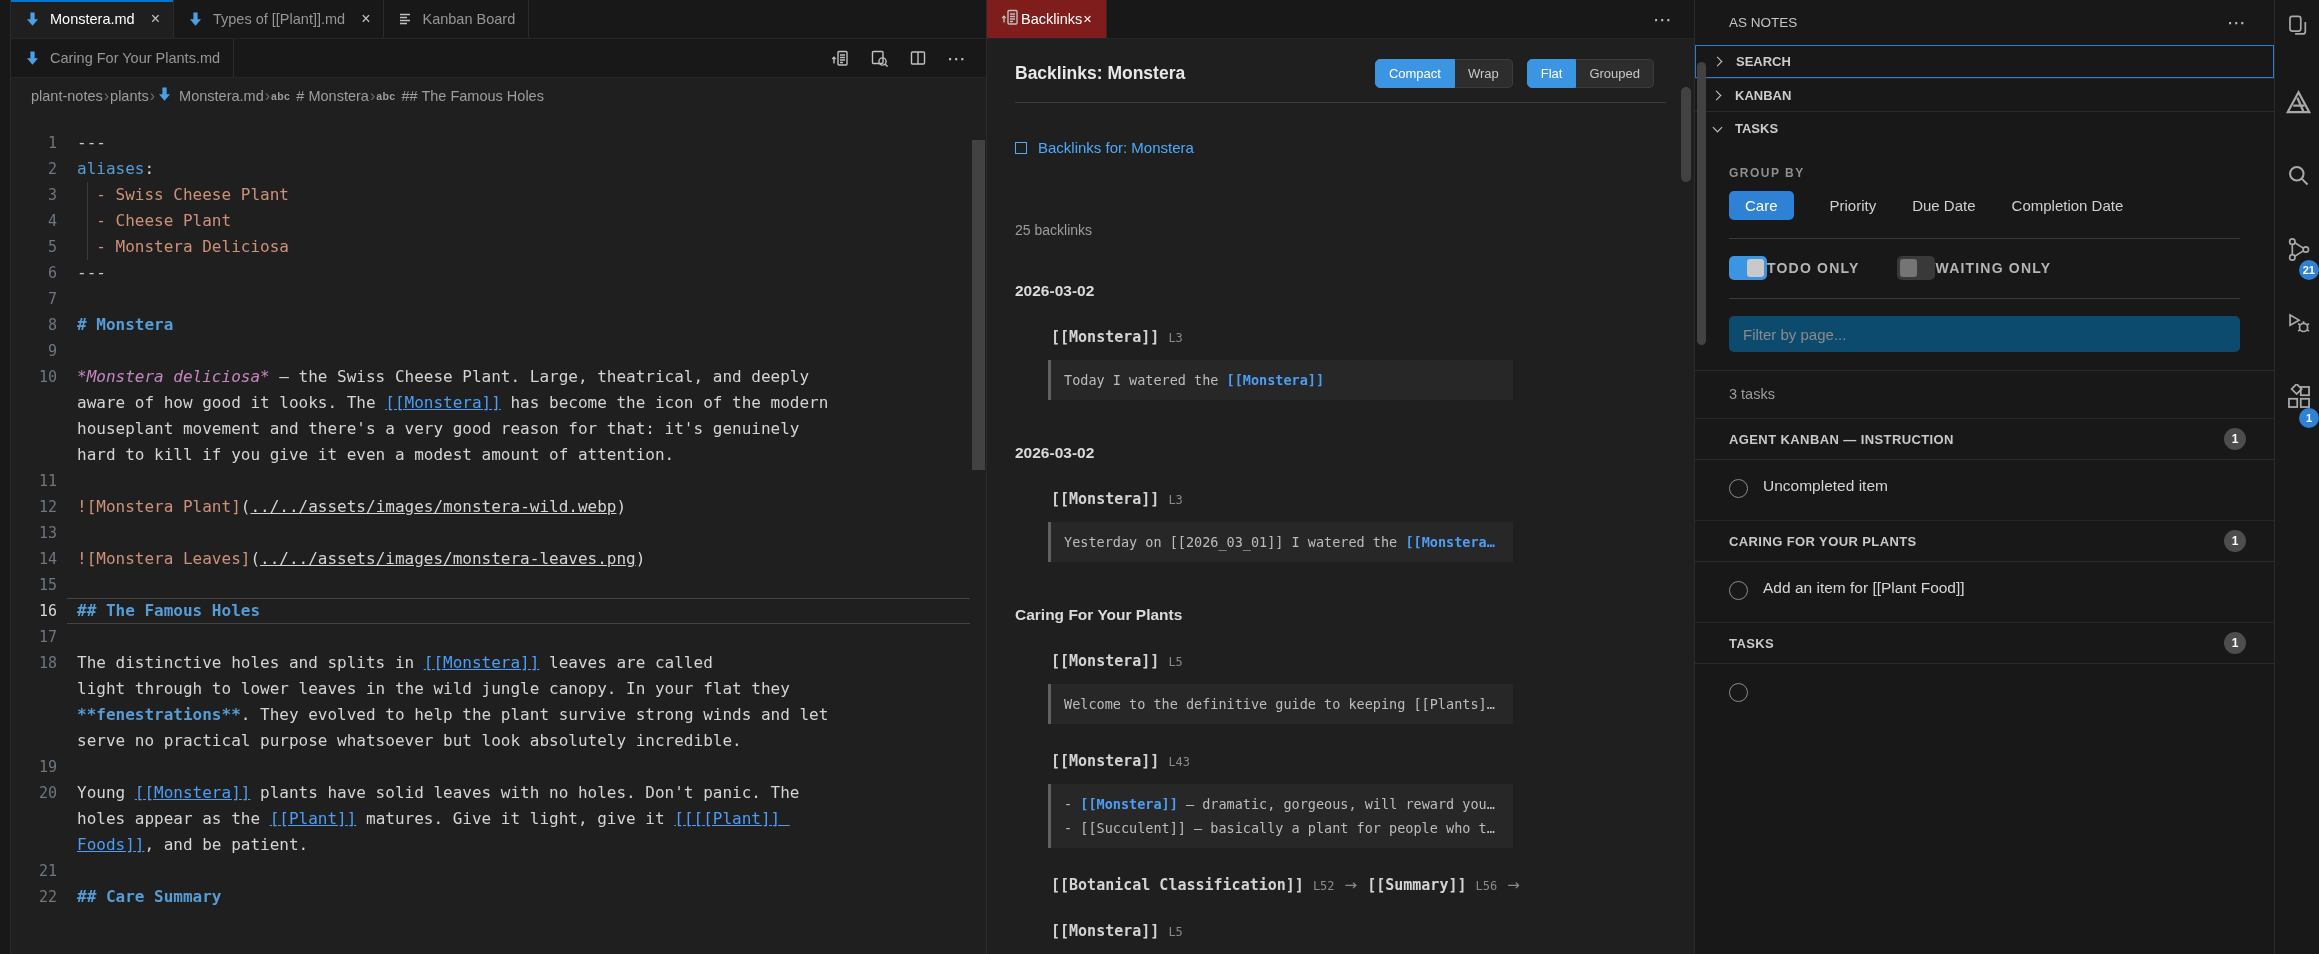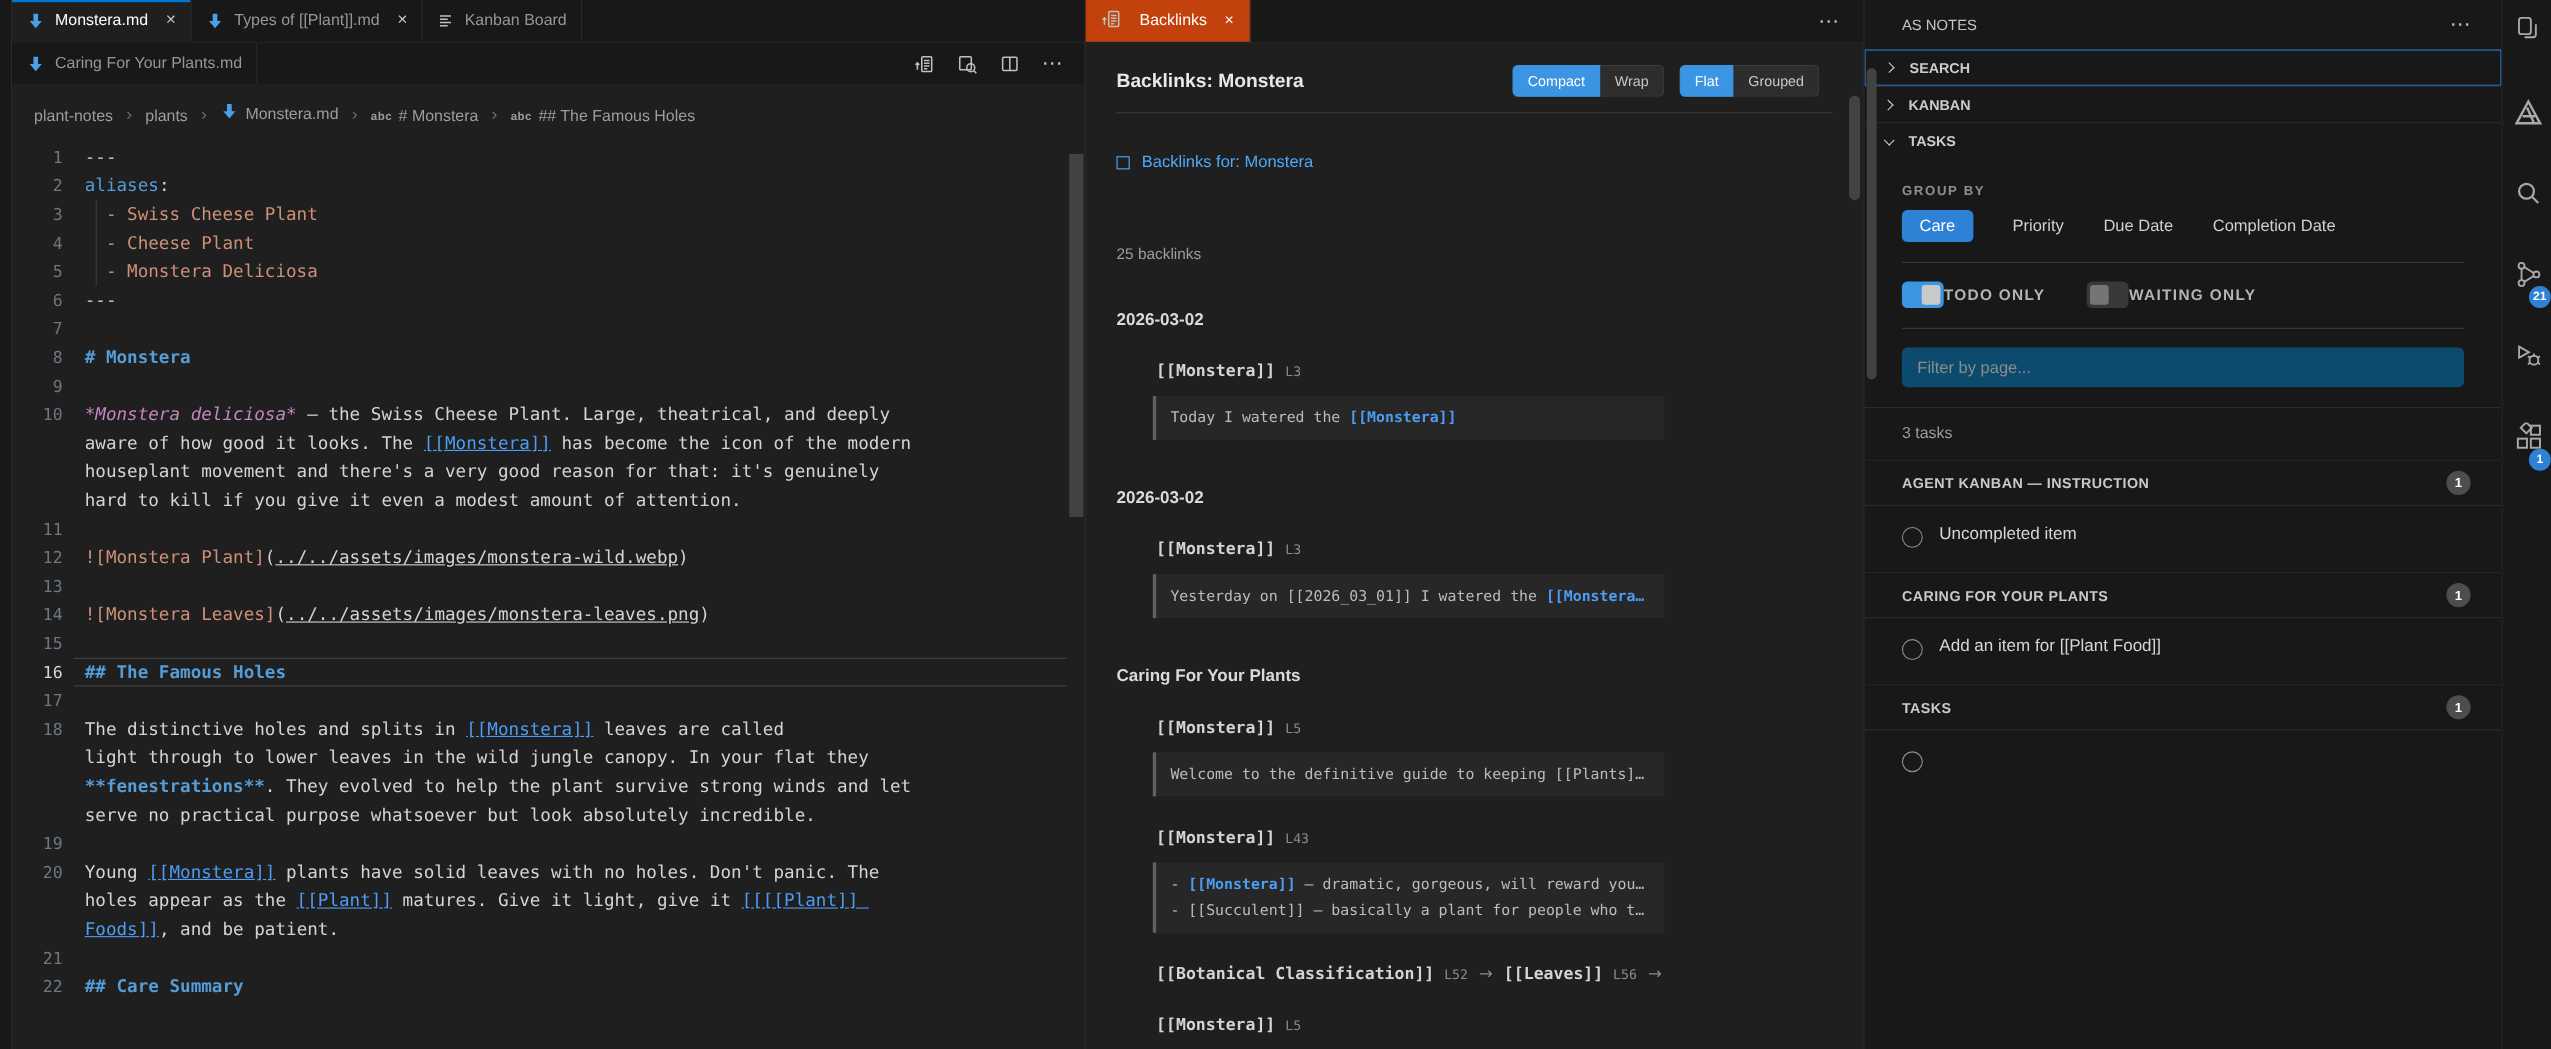--- a/index.html
+++ b/index.html
@@ -10,21 +10,21 @@
   
   .editor-group{width:975px;flex:none;background:#1f1f1f;display:flex;flex-direction:column;position:relative;}
   .tabrow{height:38px;background:#181818;display:flex;align-items:stretch;border-bottom:1px solid #252525;flex:none;}
   .tab{display:flex;align-items:center;gap:9px;padding:0 13px;border-right:1px solid #2b2b2b;font-size:14.5px;color:#969696;position:relative;cursor:pointer;white-space:nowrap;}
   .tab.active{background:#1f1f1f;color:#ffffff;}
   .tab.active::before{content:"";position:absolute;top:0;left:0;right:0;height:2px;background:var(--tab_accent,#0078d4);}
   .tab .close{margin-left:7px;font-size:16px;color:#c5c5c5;}
   .tab .ticon{display:flex;align-items:center;}
   .editor-actions{margin-left:auto;display:flex;align-items:center;gap:20px;padding-right:20px;color:#c5c5c5;}
   .editor-actions .aicon{display:flex;align-items:center;font-size:19px;cursor:pointer;}
-  .breadcrumb{height:36px;display:flex;align-items:flex-end;padding-left:20px;font-size:14.5px;color:#9d9d9d;gap:12px;flex:none;white-space:nowrap;}
+  .breadcrumb{height:36px;display:flex;align-items:center;padding-left:20px;font-size:14.5px;color:#9d9d9d;gap:1px;flex:none;white-space:nowrap;}
   .crumb{display:flex;align-items:center;gap:6px;cursor:pointer;}
   .crumb-sep{color:#6c6c6c;font-size:16px;}
   .abc-ic{font-size:10.5px;font-weight:bold;color:#9d9d9d;letter-spacing:.4px;}
 
   .code{position:relative;flex:1;font-family:"DejaVu Sans Mono","Liberation Mono",monospace;font-size:16px;line-height:26px;overflow:hidden;padding-top:16px;}
   .crow{display:flex;height:26px;position:relative;white-space:pre;}
   .lnum{width:46px;text-align:right;color:#6e7681;flex:none;font-size:15px;}
   .crow.current .lnum{color:#d7d7d7;}
   .ltext{padding-left:20px;}
   .crow.current::after{content:"";position:absolute;left:56px;right:16px;top:0;bottom:0;border-top:1px solid #444;border-bottom:1px solid #444;pointer-events:none;}
@@ -35,21 +35,21 @@
   .s-heading{color:var(--md_blue,#569cd6);font-weight:bold}
   .s-em{color:var(--md_purple,#c586c0);font-style:italic}
   .s-link{color:var(--code_link,#4c9df3);text-decoration:underline}
   .s-boldblue{color:var(--md_blue,#569cd6);font-weight:bold}
   .s-url{color:#d4d4d4;text-decoration:underline}
   .ed-scroll-thumb{position:absolute;right:1px;top:140px;width:13px;height:330px;background:#424242;}
 
   
   .bl-panel{width:707px;flex:none;border-left:1px solid #2b2b2b;background:#1f1f1f;display:flex;flex-direction:column;position:relative;}
   .bl-tabbar{height:38px;background:#181818;display:flex;align-items:stretch;border-bottom:1px solid #252525;flex:none;}
-  .bl-tab{display:flex;align-items:center;gap:16px;padding:0 14px;background:#c2410c;color:#fff;font-size:14.5px;border-right:1px solid #2b2b2b;cursor:pointer;}
+  .bl-tab{display:flex;align-items:center;gap:1px;padding:0 14px;background:#7f1d1d;color:#fff;font-size:14.5px;border-right:1px solid #2b2b2b;cursor:pointer;}
   .bl-more{margin-left:auto;display:flex;align-items:center;padding-right:22px;color:#bdbdbd;font-size:19px;cursor:pointer;}
   .bl-content{flex:1;padding:20px 28px 0;overflow:hidden;position:relative;}
   .bl-header{display:flex;align-items:center;justify-content:space-between;padding-right:12px;}
   .bl-title{font-size:17.5px;font-weight:bold;color:#e8e8e8;}
   .bl-btns{display:flex;gap:14px;}
   .btn-group{display:flex;}
   .vbtn{font-size:13px;padding:6px 13px;background:#2d2d2d;color:#c8c8c8;border:1px solid #3c3c3c;cursor:pointer;}
   .btn-group .vbtn:first-child{border-radius:5px 0 0 5px;}
   .btn-group .vbtn:last-child{border-radius:0 5px 5px 0;border-left:none;}
   .vbtn.on{background:var(--btn_blue,#3b95e2);color:#fff;border-color:var(--btn_blue,#3b95e2);}
@@ -276,21 +276,21 @@
           <div class="bl-entry"><span class="ref">[[Monstera]]</span><span class="loc">L3</span></div>
           <div class="bl-code"><div class="bl-code-line"><span>Today I watered the </span><span class="cl">[[Monstera]]</span></div></div>
           <div class="bl-ghead">2026-03-02</div>
           <div class="bl-entry"><span class="ref">[[Monstera]]</span><span class="loc">L3</span></div>
           <div class="bl-code"><div class="bl-code-line"><span>Yesterday on [[2026_03_01]] I watered the </span><span class="cl">[[Monstera…</span></div></div>
           <div class="bl-ghead">Caring For Your Plants</div>
           <div class="bl-entry"><span class="ref">[[Monstera]]</span><span class="loc">L5</span></div>
           <div class="bl-code"><div class="bl-code-line"><span>Welcome to the definitive guide to keeping [[Plants]…</span></div></div>
           <div class="bl-entry"><span class="ref">[[Monstera]]</span><span class="loc">L43</span></div>
           <div class="bl-code"><div class="bl-code-line"><span>- </span><span class="cl">[[Monstera]]</span><span> — dramatic, gorgeous, will reward you…</span></div><div class="bl-code-line"><span>- [[Succulent]] — basically a plant for people who t…</span></div></div>
-          <div class="bl-entry"><span class="ref">[[Botanical Classification]]</span><span class="loc">L52</span><span class="arrow">→</span><span class="ref">[[Leaves]]</span><span class="loc">L56</span><span class="arrow">→</span></div>
+          <div class="bl-entry"><span class="ref">[[Botanical Classification]]</span><span class="loc">L52</span><span class="arrow">→</span><span class="ref">[[Summary]]</span><span class="loc">L56</span><span class="arrow">→</span></div>
           <div class="bl-entry"><span class="ref">[[Monstera]]</span><span class="loc">L5</span></div>
         </div>
       <div class="bl-scroll-thumb"></div>
     </div>
   </div>
 
   <div class="sidebar">
     <div class="sb-scroll-thumb"></div>
     <div class="sb-title-row">
       <span>AS NOTES</span>

